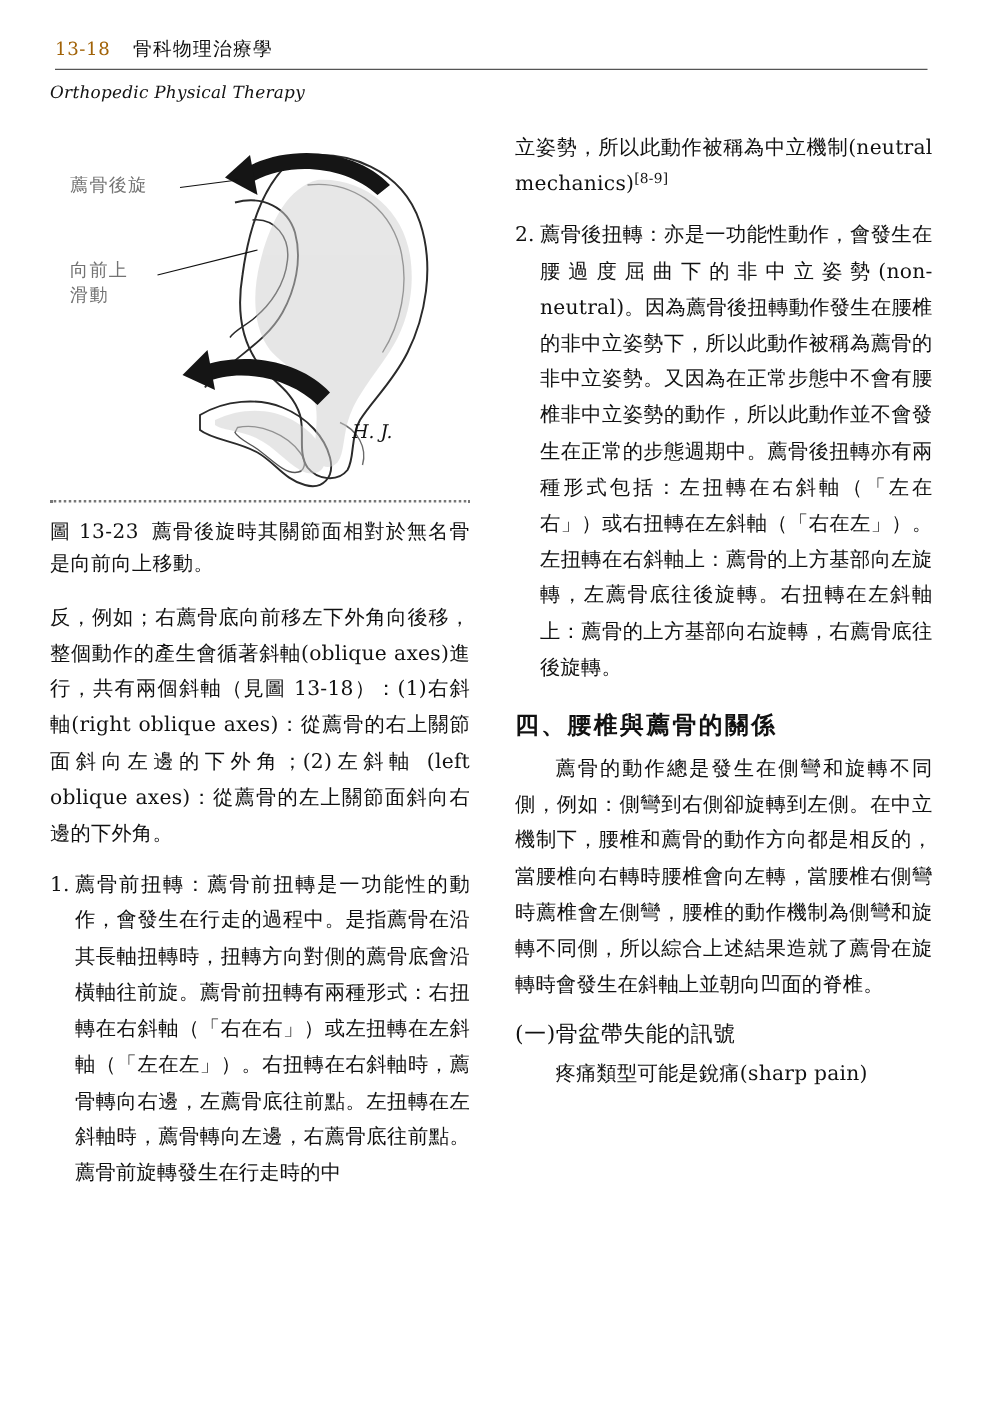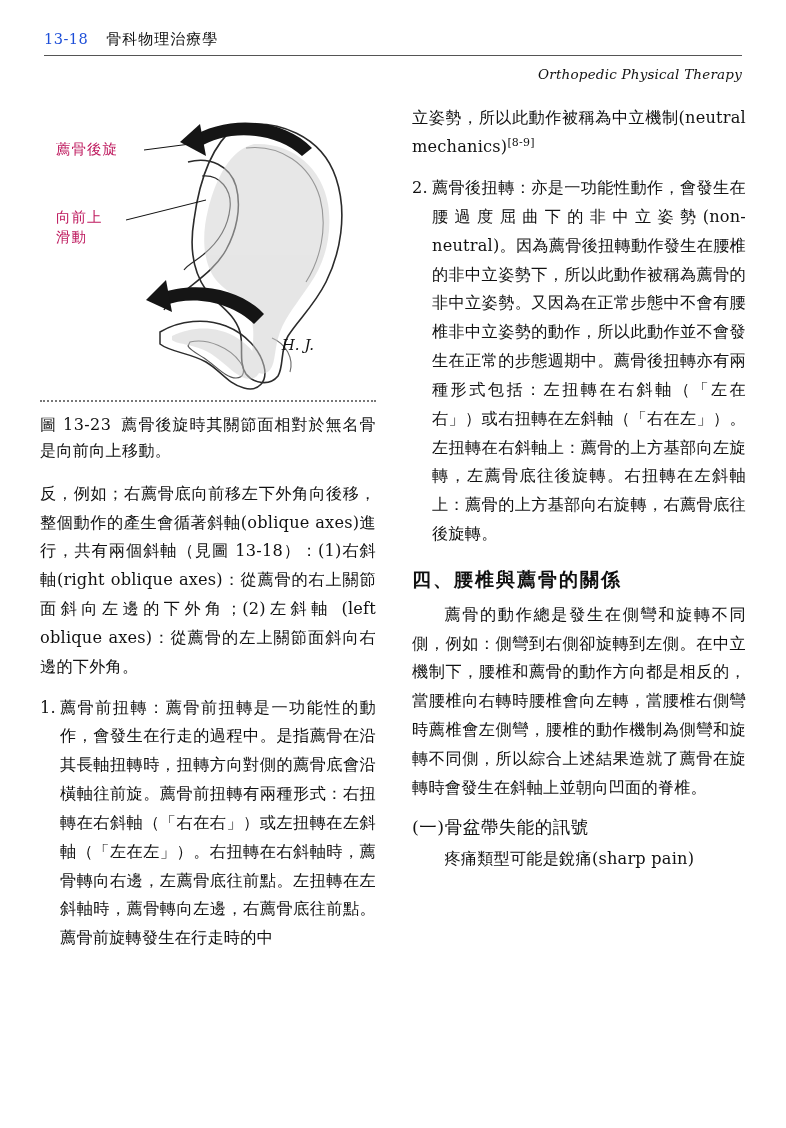--- a/index.html
+++ b/index.html
@@ -28,33 +28,33 @@
   
   .header-row {
     display: flex;
     align-items: baseline;
     gap: 18px;
     padding: 0 4px 4px 4px;
   }
   .page-num {
     font-size: 14.5px;
     letter-spacing: 0.5px;
-    color: #1d4ed8;
+    color: #a16207;
   }
   .book-title-cn {
     font-size: 15px;
     letter-spacing: 1px;
   }
   .rule {
     border: 0;
     border-top: 1px solid #555;
     margin: 2px 4px 0 4px;
   }
   .running-head {
-    text-align: right;
+    text-align: left;
     font-style: italic;
     font-size: 13.5px;
     padding: 10px 4px 0 0;
     letter-spacing: 0.2px;
   }
 
   
   .columns {
     display: flex;
     gap: 36px;
@@ -69,21 +69,21 @@
     position: relative;
     height: 290px;
     width: 336px;
   }
   .fig-svg { position: absolute; left: 0; top: 0; }
   .fig-label {
     position: absolute;
     font-size: 14.5px;
     letter-spacing: 1px;
     line-height: 1.35;
-    color: #be185d;
+    color: #737373;
   }
   .fig-label.l1 { left: 16px; top: 36px; }
   .fig-label.l2 { left: 16px; top: 104px; }
   .fig-sign {
     position: absolute;
     right: 62px;
     top: 232px;
     font-style: italic;
     font-size: 15px;
     font-family: "DejaVu Serif", serif;

